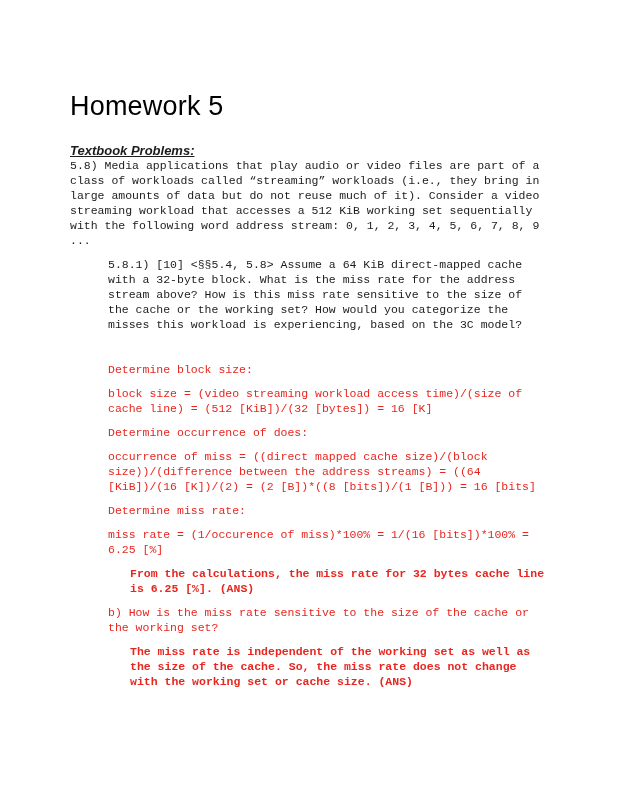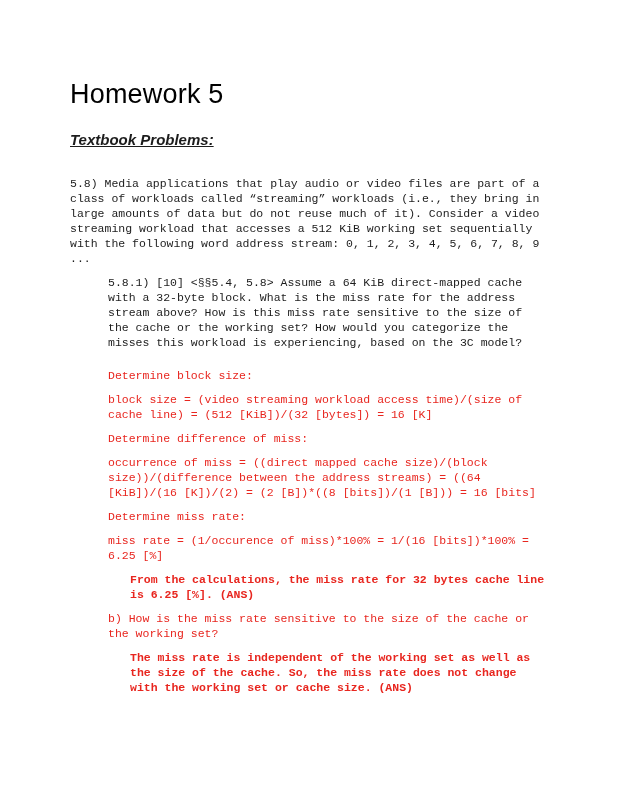--- a/index.html
+++ b/index.html
@@ -11,55 +11,55 @@
     position: relative;
     width: 617px;
     height: 799px;
     background: #ffffff;
     overflow: hidden;
     font-family: "Liberation Sans", "DejaVu Sans", sans-serif;
     color: #1c1c1c;
   }
   .content {
     position: absolute;
-    top: 79px;
+    top: 91px;
     left: 70px;
     width: 478px;
   }
   .doc-title {
     font-size: 27px;
     font-weight: 400;
     color: #000000;
     line-height: 1.15;
     margin: 0 0 21px 0;
     letter-spacing: 0.2px;
   }
   .section-heading {
-    font-size: 15px;
+    font-size: 13px;
     font-weight: 700;
     font-style: italic;
     text-decoration: underline;
-    margin: 0 0 28px 0;
+    margin: 0 0 0 0;
     color: #1c1c1c;
   }
   p {
     font-size: 11.5px;
     line-height: 15px;
     margin: 0 0 9px 0;
     font-family: Liberation Mono, monospace;
   }
   .intro-para {
     width: 478px;
   }
   .indented {
     margin-left: 38px;
     width: 440px;
   }
   .subproblem {
-    margin-bottom: 18px;
+    margin-bottom: 30px;
   }
   .solution-label-para {
     margin-bottom: 9px;
   }
   .bold { font-weight: 700; }
   .red { color: #e8261f; }
   .red.bold { color: #e8261f; padding-left: 22px; }
 </style>
 </head>
 <body>
@@ -77,21 +77,21 @@
 
       <p class="subproblem">5.8.1) [10] &lt;§§5.4, 5.8&gt; Assume a 64 KiB direct-mapped cache with a 32-byte block. What is the miss rate for the address stream above? How is this miss rate sensitive to the size of the cache or the working set? How would you categorize the misses this workload is experiencing, based on the 3C model?</p>
 
 
 
 
       <p class="red">Determine block size:</p>
 
       <p class="red">block size = (video streaming workload access time)/(size of cache line) = (512 [KiB])/(32 [bytes]) = 16 [K]</p>
 
-      <p class="red">Determine difference of miss:</p>
+      <p class="red">Determine occurrence of does:</p>
 
       <p class="red">occurrence of miss = ((direct mapped cache size)/(block size))/(difference between the address streams) = ((64 [KiB])/(16 [K])/(2) = (2 [B])*((8 [bits])/(1 [B])) = 16 [bits]</p>
 
       <p class="red">Determine miss rate:</p>
 
       <p class="red">miss rate = (1/occurence of miss)*100% = 1/(16 [bits])*100% = 6.25 [%]</p>
 
       <p class="red bold">From the calculations, the miss rate for 32 bytes cache line is 6.25 [%]. (ANS)</p>
 
       <p class="red">b) How is the miss rate sensitive to the size of the cache or the working set?</p>

